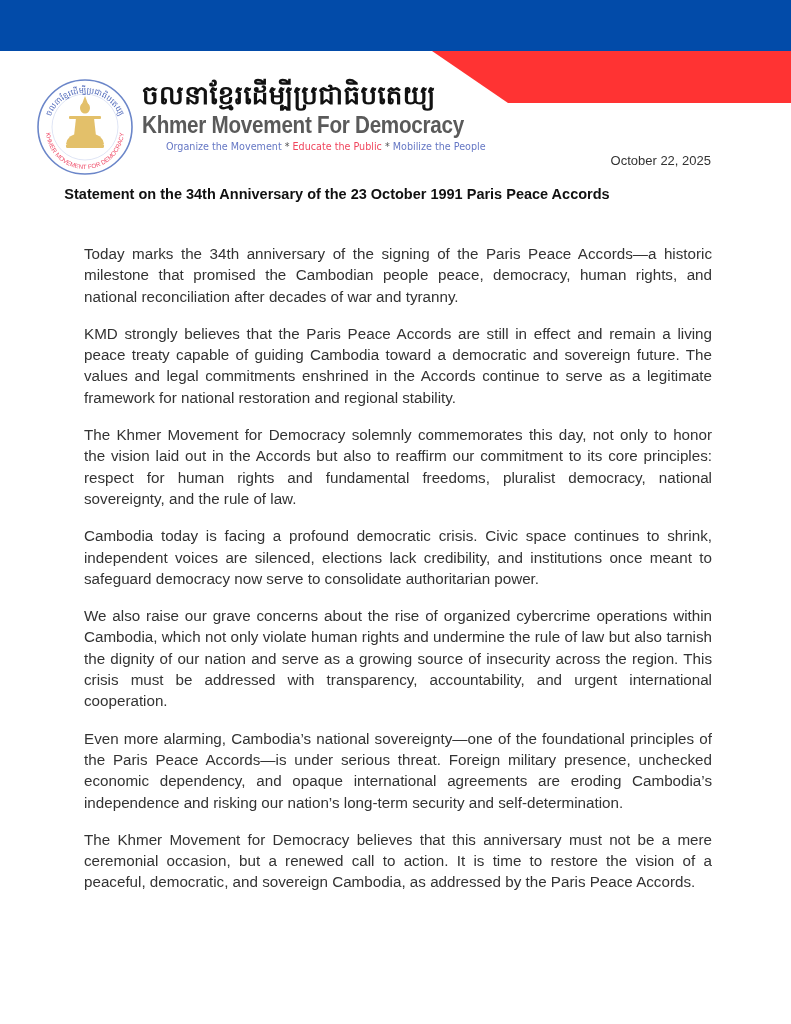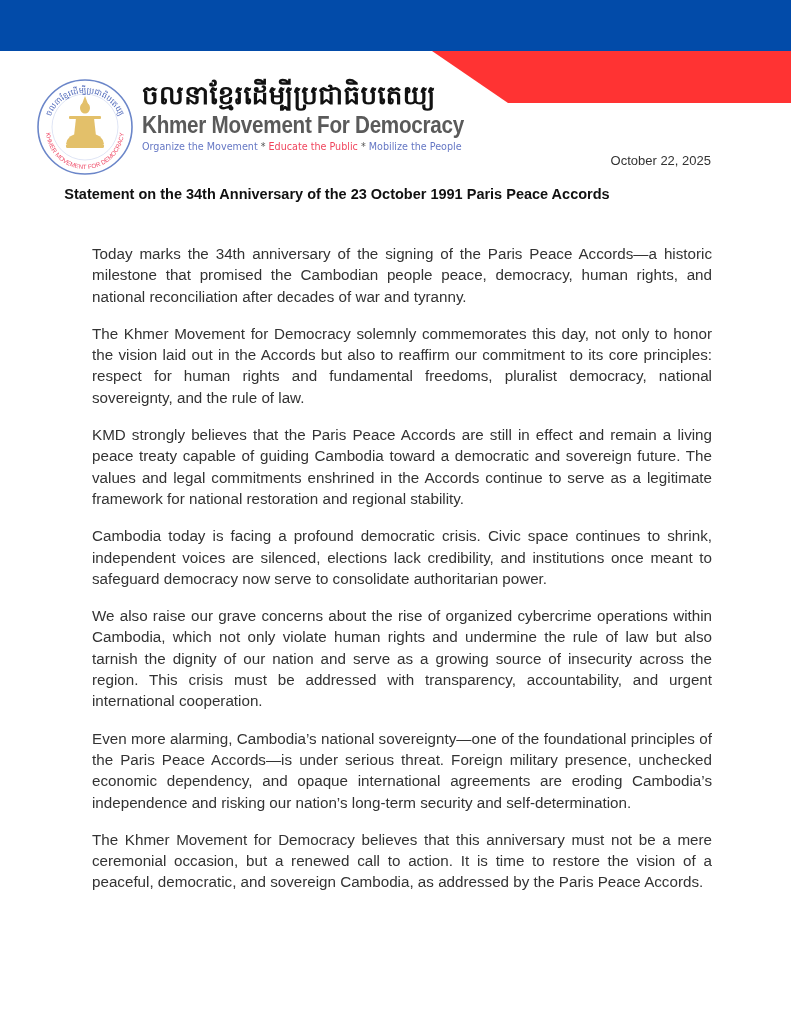--- a/index.html
+++ b/index.html
@@ -29,39 +29,39 @@
       white-space: nowrap;
     }
     .brand-name {
       font-family: "Liberation Sans", sans-serif; font-weight: bold;
       font-size: 24px; line-height: 26px; color: #5a5a5a;
       transform: scaleX(0.86); transform-origin: left center;
       white-space: nowrap; margin-top: 2px; letter-spacing: -0.3px;
     }
     .tagline {
       font-family: "DejaVu Sans", sans-serif; font-size: 9.6px;
-      white-space: nowrap; margin-top: 3px; color: #6d7fc7;
+      white-space: nowrap; margin-top: 3px; color: #6d7fc7; margin-left: 24px;
     }
     .tagline .blue { color: #6577c4; }
     .tagline .red { color: #f0465e; }
     .tagline .star { color: #555555; }
     .date {
       position: absolute; right: 80px; top: 153px;
       font-size: 13px; color: #333333;
     }
     .title {
       position: absolute; left: 0; top: 186px; width: 674px; text-align: center;
       font-weight: bold; font-size: 14.5px; color: #111111;
     }
     .body-text {
       position: absolute; left: 80px; top: 243px; width: 632px;
       font-size: 15.2px; line-height: 21.3px; color: #333333;
       text-align: justify;
     }
-    .body-text p { margin: 0 0 16px 12px; }
+    .body-text p { margin: 0 0 16px 4px; }
   </style>
 </head>
 <body>
 
 <div class="top-band"></div>
 <div class="red-band"></div>
 
 <div class="logo">
   <svg width="98" height="98" viewBox="0 0 98 98">
     <circle cx="49" cy="49" r="47" fill="#ffffff" stroke="#6b86c9" stroke-width="1.6"></circle>
@@ -89,19 +89,19 @@
     <span class="blue">Organize the Movement</span><span class="star"> * </span><span class="red">Educate the Public</span><span class="star"> * </span><span class="blue">Mobilize the People</span>
   </div>
 </div>
 
 <div class="date">October 22, 2025</div>
 
 <div class="title">Statement on the 34th Anniversary of the 23 October 1991 Paris Peace Accords</div>
 
 <div class="body-text">
   <p>Today marks the 34th anniversary of the signing of the Paris Peace Accords—a historic milestone that promised the Cambodian people peace, democracy, human rights, and national reconciliation after decades of war and tyranny.</p>
+  <p>KMD strongly believes that the Paris Peace Accords are still in effect and remain a living peace treaty capable of guiding Cambodia toward a democratic and sovereign future. The values and legal commitments enshrined in the Accords continue to serve as a legitimate framework for national restoration and regional stability.</p>
   <p>The Khmer Movement for Democracy solemnly commemorates this day, not only to honor the vision laid out in the Accords but also to reaffirm our commitment to its core principles: respect for human rights and fundamental freedoms, pluralist democracy, national sovereignty, and the rule of law.</p>
-  <p>KMD strongly believes that the Paris Peace Accords are still in effect and remain a living peace treaty capable of guiding Cambodia toward a democratic and sovereign future. The values and legal commitments enshrined in the Accords continue to serve as a legitimate framework for national restoration and regional stability.</p>
   <p>Cambodia today is facing a profound democratic crisis. Civic space continues to shrink, independent voices are silenced, elections lack credibility, and institutions once meant to safeguard democracy now serve to consolidate authoritarian power.</p>
   <p>We also raise our grave concerns about the rise of organized cybercrime operations within Cambodia, which not only violate human rights and undermine the rule of law but also tarnish the dignity of our nation and serve as a growing source of insecurity across the region. This crisis must be addressed with transparency, accountability, and urgent international cooperation.</p>
   <p>Even more alarming, Cambodia’s national sovereignty—one of the foundational principles of the Paris Peace Accords—is under serious threat. Foreign military presence, unchecked economic dependency, and opaque international agreements are eroding Cambodia’s independence and risking our nation’s long-term security and self-determination.</p>
   <p>The Khmer Movement for Democracy believes that this anniversary must not be a mere ceremonial occasion, but a renewed call to action. It is time to restore the vision of a peaceful, democratic, and sovereign Cambodia, as addressed by the Paris Peace Accords.</p>
 </div>
 
 </body></html>

